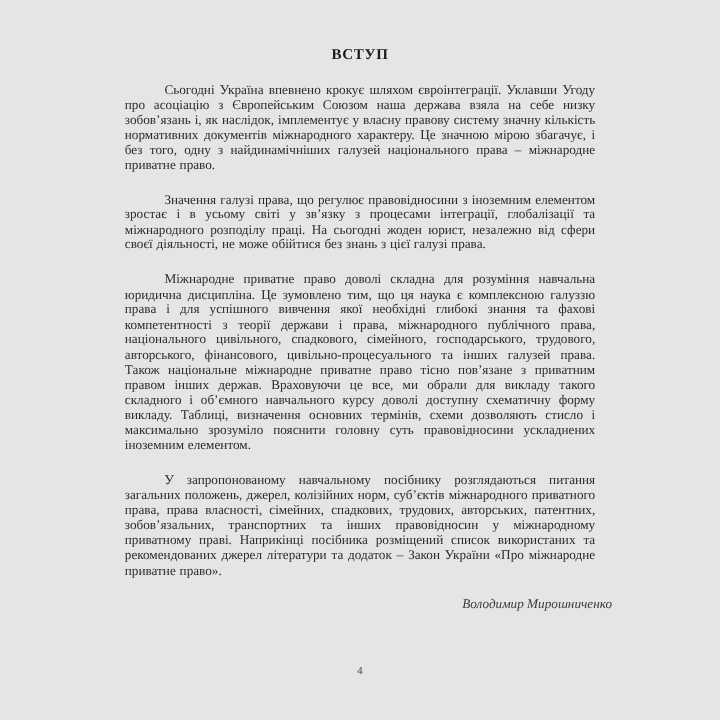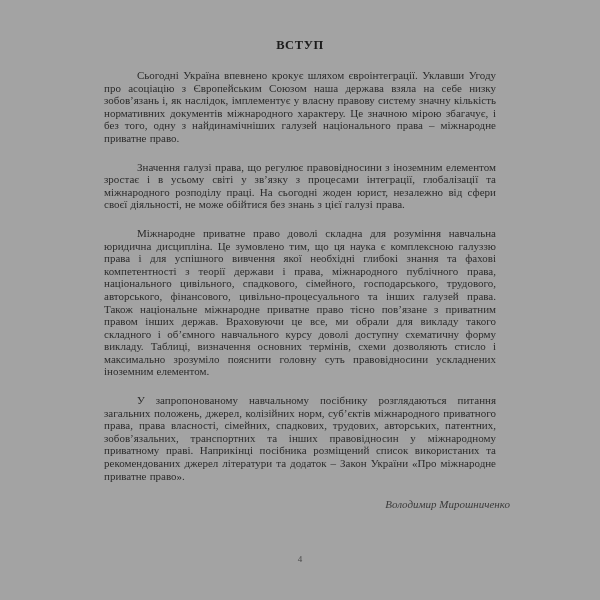--- a/index.html
+++ b/index.html
@@ -4,21 +4,21 @@
 <style>
   html, body {
     margin: 0;
     padding: 0;
     background: #ffffff;
   }
   .sheet {
     position: relative;
     width: 600px;
     height: 600px;
-    background: #a3a3a3;
+    background: #e5e5e5;
     font-family: "Liberation Serif", serif;
     color: #2e2e2e;
     overflow: hidden;
     box-sizing: border-box;
   }
   .content {
     position: absolute;
     top: 38px;
     left: 88px;
     width: 424px;

